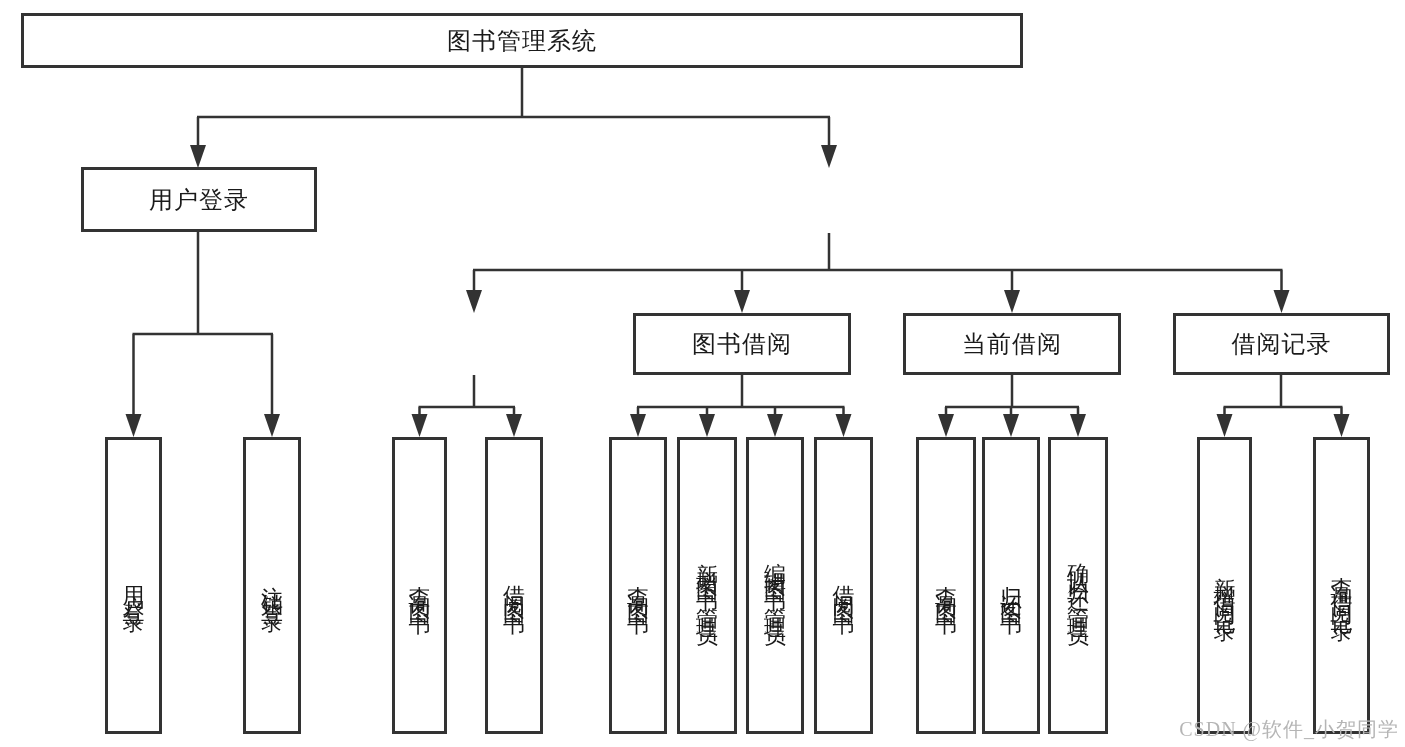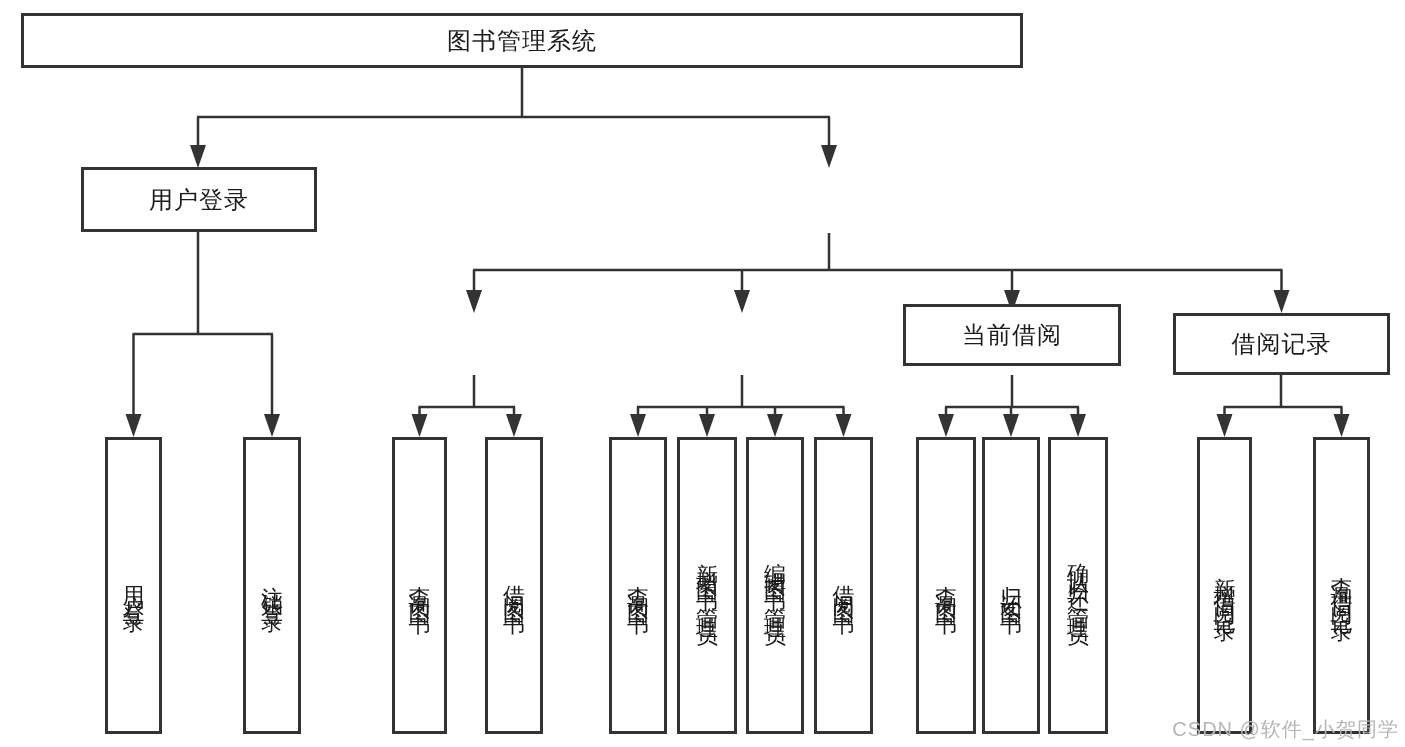--- a/index.html
+++ b/index.html
@@ -1,21 +1,21 @@
 <!DOCTYPE html>
 <html><head>
 <meta charset="utf-8">
 <style>
   html, body { margin: 0; padding: 0; background: #ffffff; }
   .canvas {
     position: relative;
     width: 1405px;
     height: 747px;
     background: #ffffff;
-    font-family: Liberation Sans, sans-serif;
+    font-family: Liberation Serif, serif;
     overflow: hidden;
   }
   .connectors {
     position: absolute;
     left: 0; top: 0;
     width: 1405px; height: 747px;
     pointer-events: none;
   }
   .node {
     position: absolute;
@@ -46,21 +46,21 @@
     letter-spacing: 9px;
     color: #1a1a1a;
     white-space: nowrap;
   }
   
   #node-root            { left: 21px;   top: 13px;  width: 1002px; height: 55px; }
   #node-user-login      { left: 81px;   top: 167px; width: 236px;  height: 65px; }
   #node-book-management { left: 711px;  top: 168px; width: 236px;  height: 65px; }
   #node-new-book        { left: 363px;  top: 313px; width: 222px;  height: 62px; }
   #node-book-borrow     { left: 633px;  top: 313px; width: 218px;  height: 62px; }
-  #node-current-borrow  { left: 903px;  top: 304px; width: 218px;  height: 62px; align-items: center; }
+  #node-current-borrow  { left: 903px;  top: 313px; width: 218px;  height: 62px; align-items: center; }
   #node-borrow-records  { left: 1173px; top: 313px; width: 217px;  height: 62px; }
   
   #leaf-1  { left: 105px;  width: 57px; }
   #leaf-2  { left: 243px;  width: 58px; }
   #leaf-3  { left: 392px;  width: 55px; }
   #leaf-4  { left: 485px;  width: 58px; }
   #leaf-5  { left: 609px;  width: 58px; }
   #leaf-6  { left: 677px;  width: 60px; }
   #leaf-7  { left: 746px;  width: 58px; }
   #leaf-8  { left: 814px;  width: 59px; }
@@ -118,20 +118,23 @@
   </svg>
 
   <div class="node" id="node-root">
     <span>图书管理系统</span>
   </div>
 
   <div class="node" id="node-user-login">
     <span>用户登录</span>
   </div>
 
+  <div class="node" id="node-book-borrow">
+    <span>图书借阅</span>
+  </div>
   <div class="node" id="node-current-borrow">
     <span>当前借阅</span>
   </div>
   <div class="node" id="node-borrow-records">
     <span>借阅记录</span>
   </div>
 
   <div class="leaf" id="leaf-1">
     <span>用户登录</span>
   </div>

